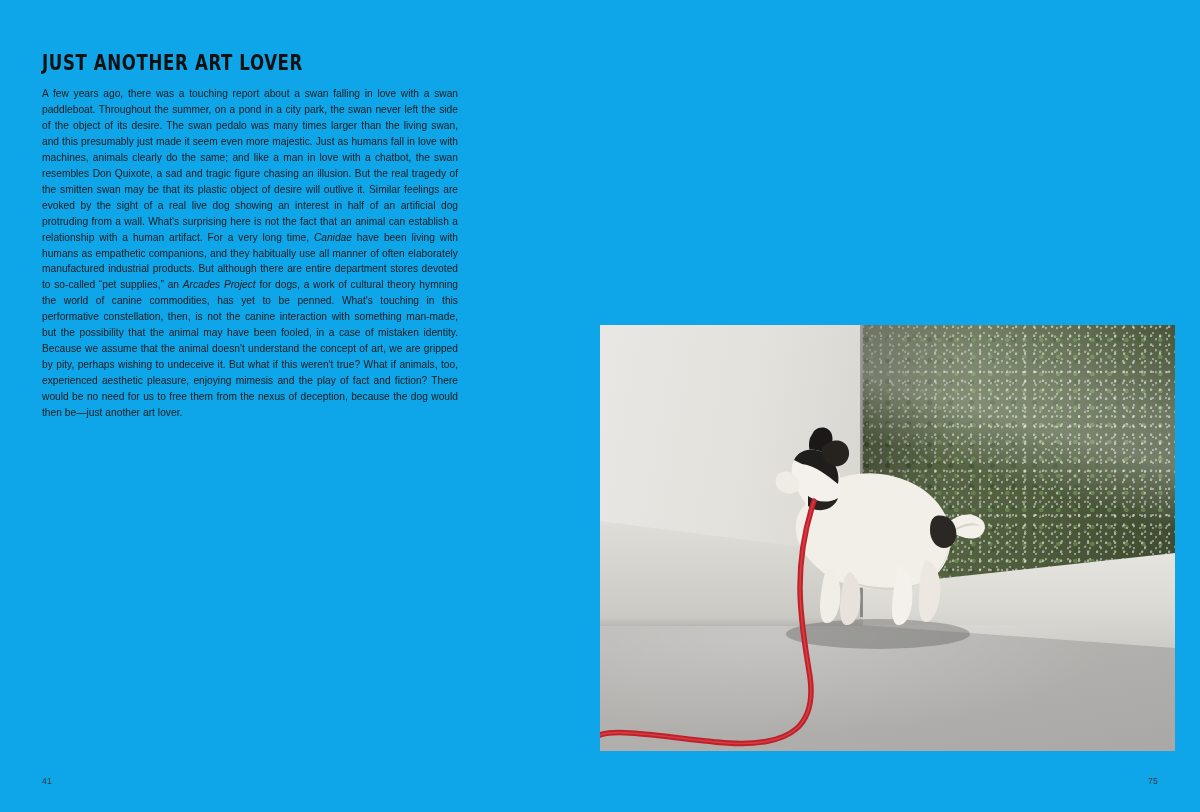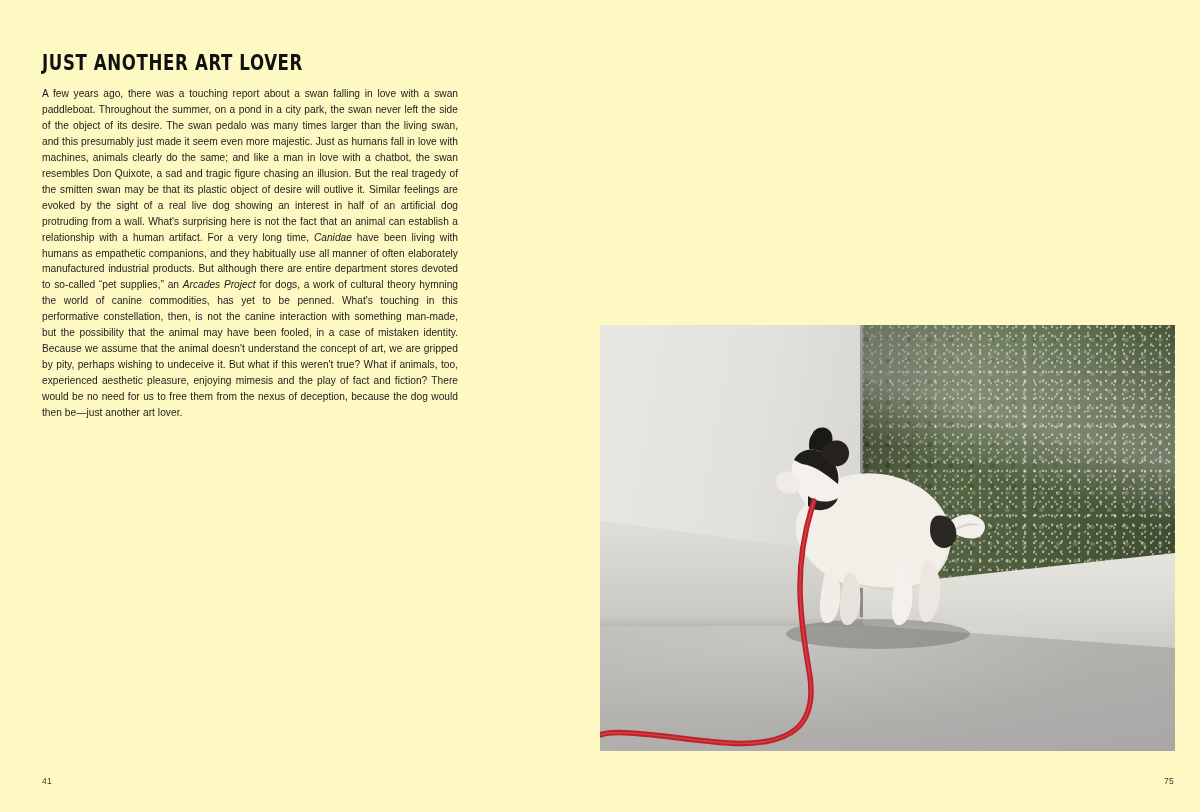--- a/index.html
+++ b/index.html
@@ -12,21 +12,21 @@
     height: 812px;
     position: relative;
     font-family: "Liberation Sans", sans-serif;
     color: #1a1a1a;
     overflow: hidden;
   }
 
   .spread {
     position: absolute;
     inset: 0;
-    background: #fef9c3;
+    background: #0ea5e9;
   }
 
   
   .page-left {
     position: absolute;
     left: 0;
     top: 0;
     width: 600px;
     height: 812px;
   }
@@ -65,21 +65,21 @@
   }
 
   .folio {
     position: absolute;
     bottom: 26px;
     font-size: 8.5px;
     color: #3a3a3a;
     letter-spacing: 0.3px;
   }
   .folio-left { left: 42px; }
-  .folio-right { right: 26px; }
+  .folio-right { right: 42px; }
 
   
   .page-right {
     position: absolute;
     left: 600px;
     top: 0;
     width: 600px;
     height: 812px;
   }
 

